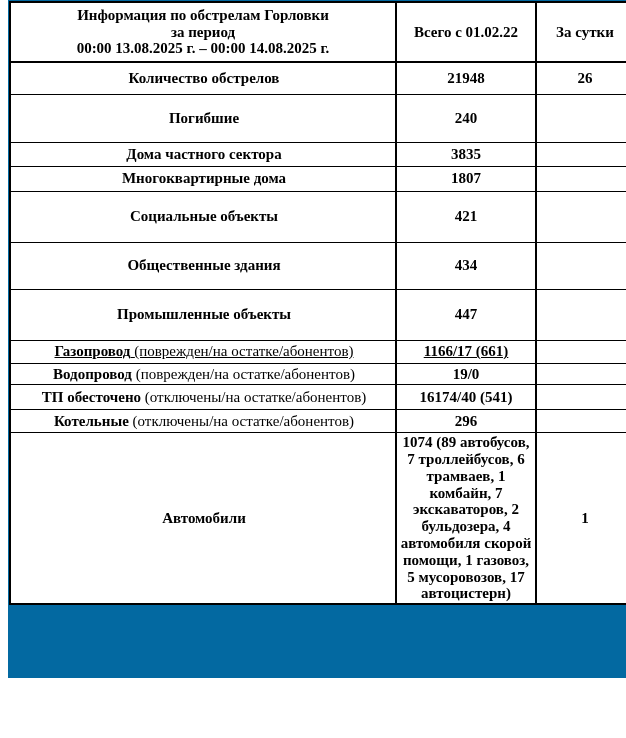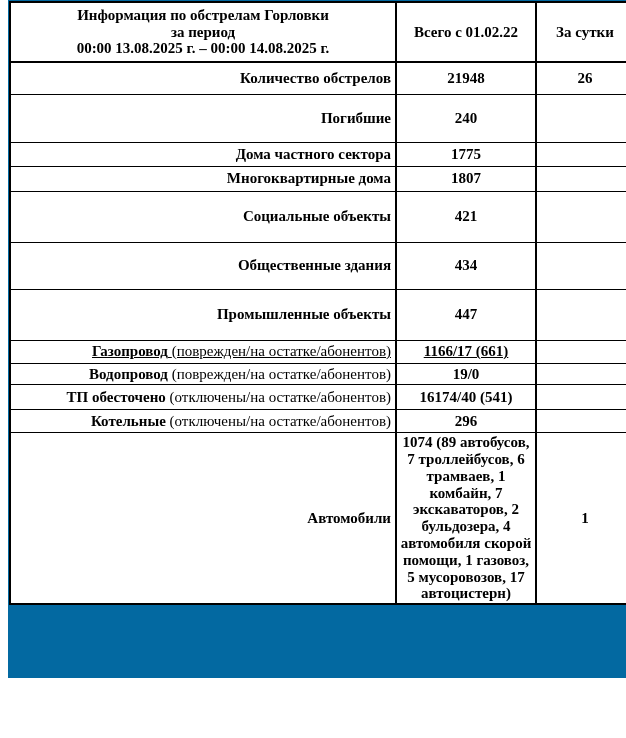--- a/index.html
+++ b/index.html
@@ -35,21 +35,21 @@
     overflow: hidden;
   }
   .info-table thead th {
     border-bottom-width: 2px;
     font-weight: bold;
     text-align: center;
     white-space: pre-line;
     padding: 3px 4px;
   }
   .label-cell {
-    text-align: right;
+    text-align: center;
     padding: 2px 4px 2px 6px;
   }
   .lbl { font-weight: bold; }
   .note { font-weight: normal; }
   .value-cell {
     text-align: center;
     font-weight: bold;
     white-space: pre-line;
     padding: 1px 2px;
   }
@@ -105,21 +105,21 @@
           <span class="note"></span>
         </td>
         <td class="value-cell">240</td>
         <td class="value-cell"></td>
       </tr>
       <tr class="rh4">
         <td class="label-cell">
           <span class="lbl">Дома частного сектора</span>
           <span class="note"></span>
         </td>
-        <td class="value-cell">1775</td>
+        <td class="value-cell">3835</td>
         <td class="value-cell"></td>
       </tr>
       <tr class="rh5">
         <td class="label-cell">
           <span class="lbl">Многоквартирные дома</span>
           <span class="note"></span>
         </td>
         <td class="value-cell">1807</td>
         <td class="value-cell"></td>
       </tr>

